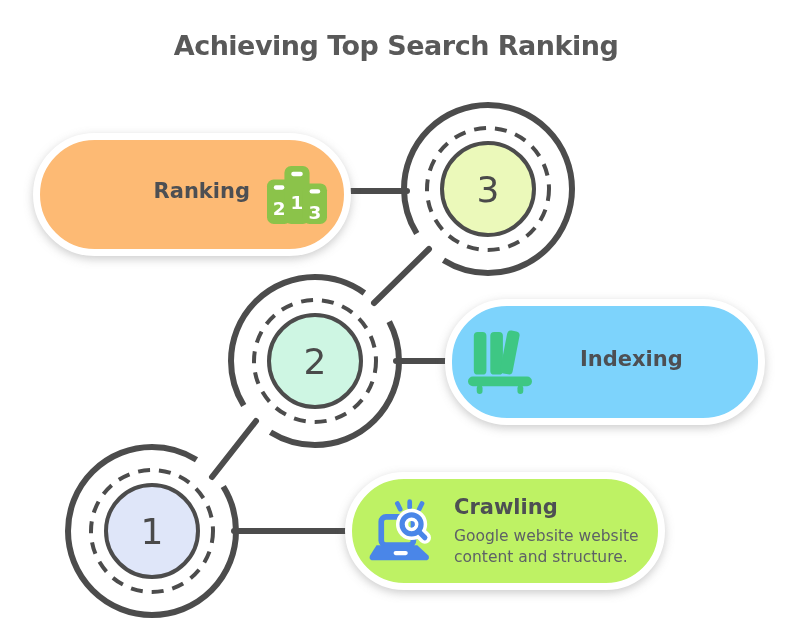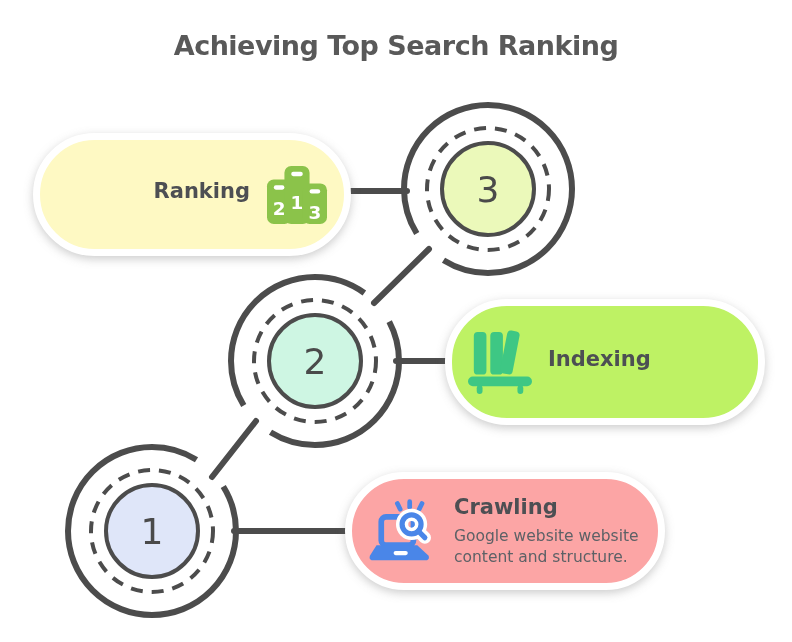--- a/index.html
+++ b/index.html
@@ -70,21 +70,21 @@
       <circle cx="152" cy="531" r="84" fill="none" stroke-width="6" pathLength="360" stroke-dasharray="302 26 32"></circle>
       <circle cx="152" cy="531" r="61" fill="none" stroke-width="4" stroke-dasharray="12 9"></circle>
       <circle cx="152" cy="531" r="46" stroke-width="4" fill="#dfe6f9"></circle>
     </g>
   </svg>
 
   <div class="circle-num num-3">3</div>
   <div class="circle-num num-2">2</div>
   <div class="circle-num num-1">1</div>
 
-  <div class="card card-ranking" style="background-color: #fef9c3;">
+  <div class="card card-ranking" style="background-color: #fdba74;">
     <div class="card-text">
       <div class="card-title">Ranking</div>
     </div>
     <div class="card-icon">
       <svg width="62" height="60" viewBox="0 0 64 62">
         <g fill="#8bc34a">
           <rect x="1" y="15" width="25" height="46" rx="7"></rect>
           <rect x="19" y="1" width="26" height="60" rx="7"></rect>
           <rect x="38" y="19" width="25" height="42" rx="7"></rect>
         </g>
@@ -95,39 +95,39 @@
         </g>
         <g fill="#ffffff" font-family="DejaVu Sans, sans-serif" font-weight="bold" font-size="19" text-anchor="middle">
           <text x="13.5" y="52">2</text>
           <text x="32" y="45">1</text>
           <text x="50.5" y="56">3</text>
         </g>
       </svg>
     </div>
   </div>
 
-  <div class="card card-indexing" style="background-color: #bef264;">
+  <div class="card card-indexing" style="background-color: #7dd3fc; gap: 32px;">
     <div class="card-icon">
       <svg width="64" height="68" viewBox="0 0 66 70">
         <g fill="#3ec784">
           <rect x="6" y="4" width="13" height="44" rx="4"></rect>
           <rect x="23" y="4" width="13" height="44" rx="4"></rect>
           <rect x="41" y="3" width="13" height="45" rx="4" transform="rotate(11 47 3)"></rect>
           <rect x="0" y="50" width="66" height="10" rx="5"></rect>
           <rect x="9" y="59" width="6" height="9" rx="3"></rect>
           <rect x="51" y="59" width="6" height="9" rx="3"></rect>
         </g>
       </svg>
     </div>
     <div class="card-text">
       <div class="card-title">Indexing</div>
     </div>
   </div>
 
-  <div class="card card-crawling" style="background-color: #fca5a5;">
+  <div class="card card-crawling" style="background-color: #bef264;">
     <div class="card-icon">
       <svg width="72" height="64" viewBox="0 0 76 66">
 
         <g stroke-width="5" stroke-linecap="round" fill="none" stroke="#4a86e8">
           <line x1="34" y1="10" x2="31" y2="4"></line>
           <line x1="44" y1="8" x2="44" y2="2"></line>
           <line x1="54" y1="10" x2="57" y2="4"></line>
         </g>
 
         <rect x="14" y="18" width="34" height="30" rx="5" fill="none" stroke-width="6" stroke="#4a86e8"></rect>

